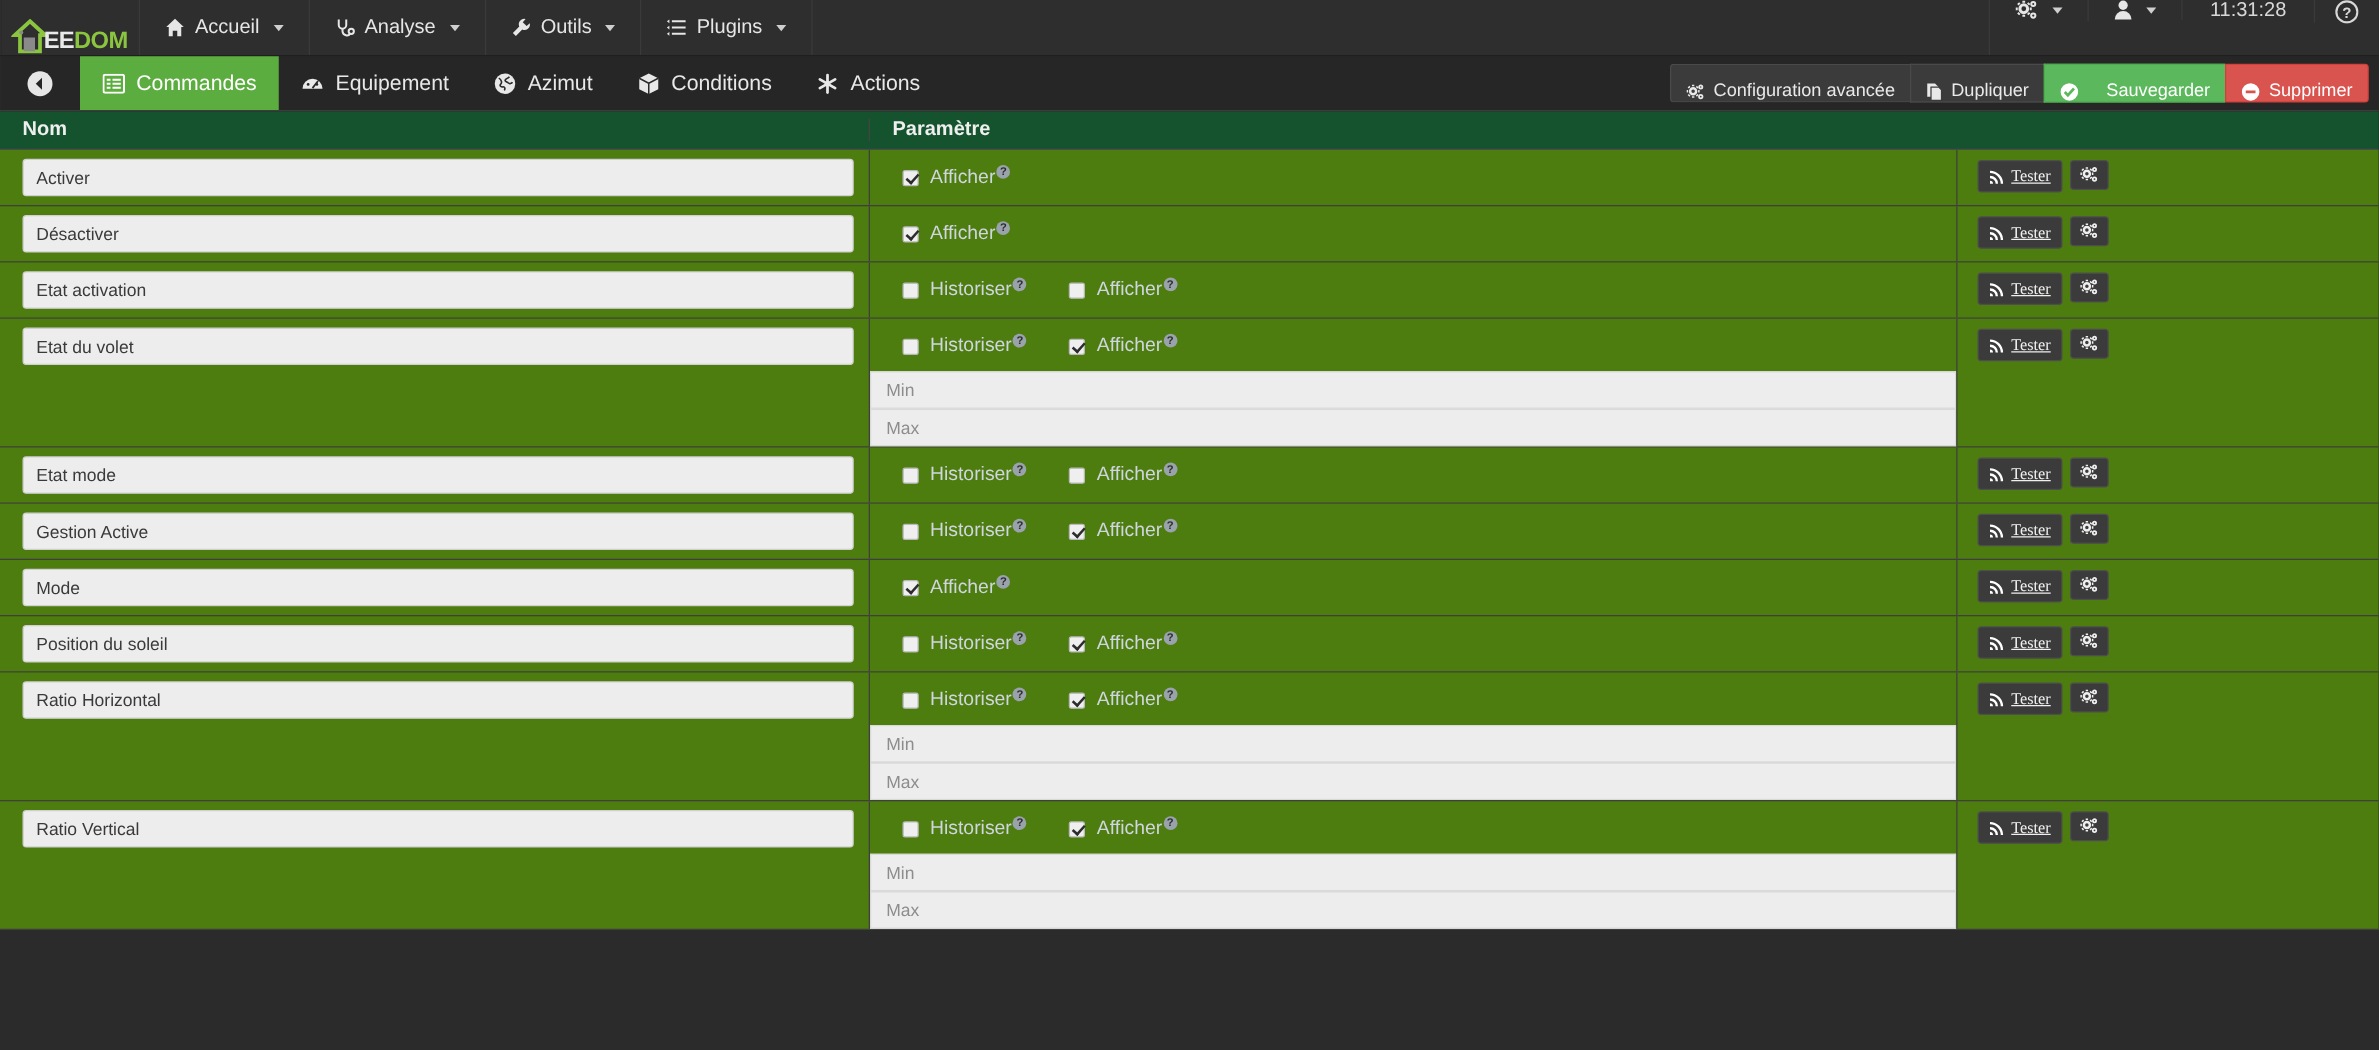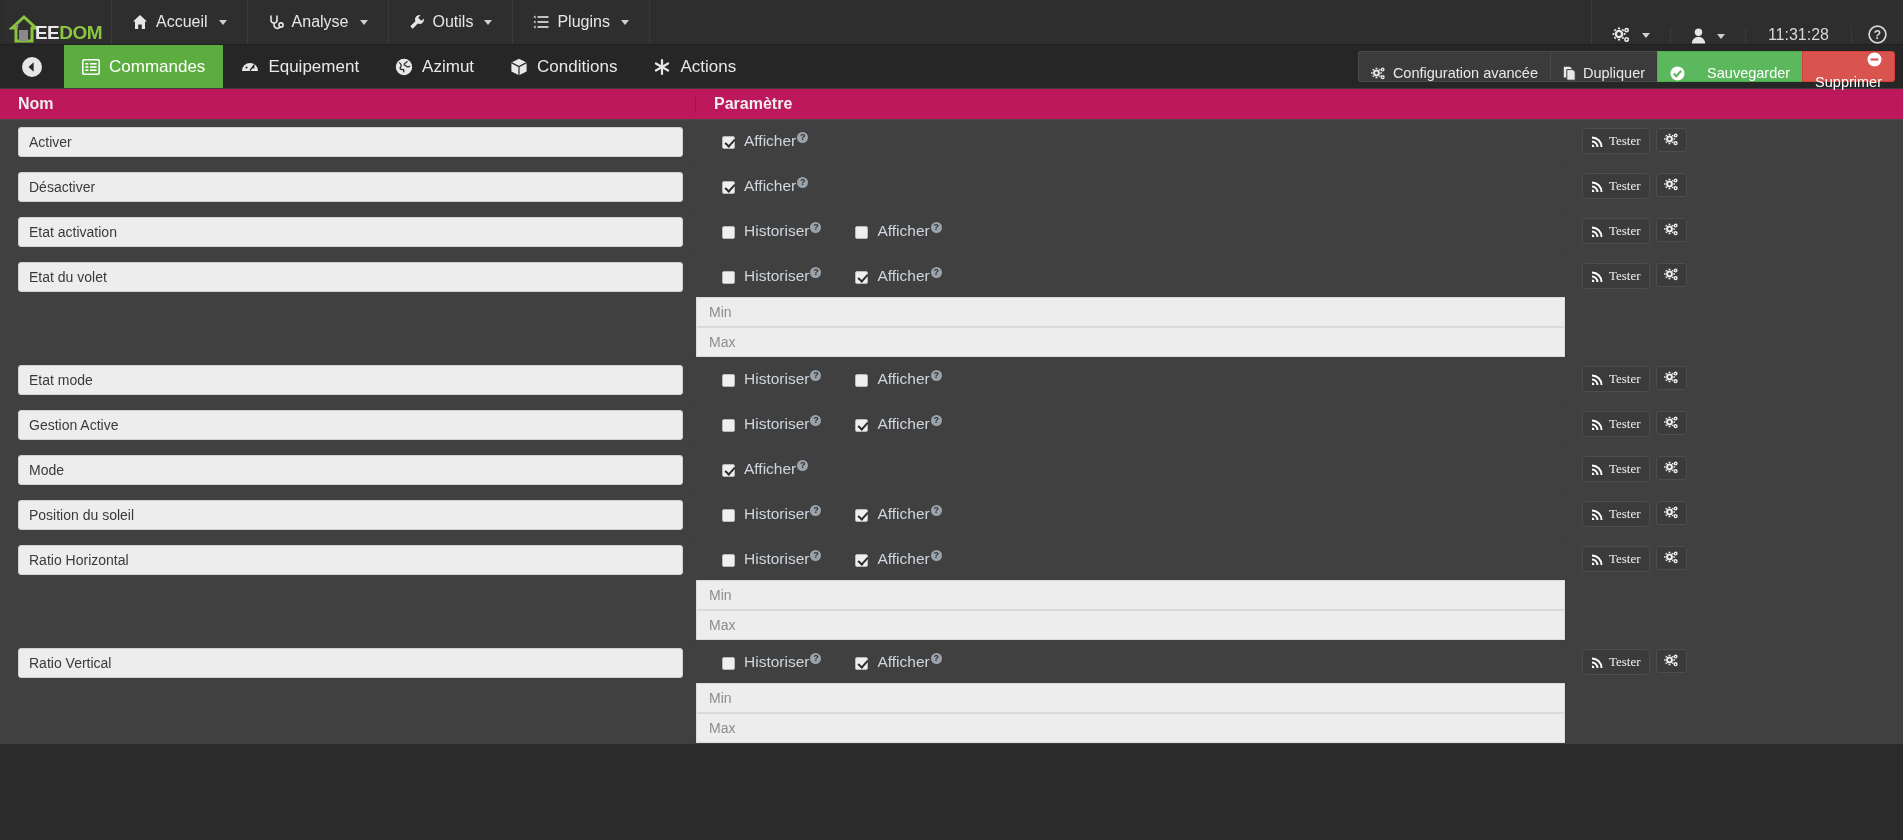--- a/index.html
+++ b/index.html
@@ -41,21 +41,21 @@
     white-space: nowrap;
   }
   .caret {
     width: 0; height: 0;
     border-left: 4px solid transparent;
     border-right: 4px solid transparent;
     border-top: 5px solid #cfcfcf;
     margin-left: 3px;
   }
   .nav-spacer { flex: 1; border-right: 1px solid #3a3a3a; }
-  .nav-right { display: flex; align-items: flex-end; }
+  .nav-right { display: flex; align-items: flex-start; }
   .nav-right .navitem { border-right: 1px solid #3a3a3a; border-left: none; }
   .clock { color: #d8d8d8; font-size: 16px; padding: 0 22px; display: flex; align-items: center; border-right: 1px solid #3a3a3a; }
   .help-btn { padding: 0 16px; display: flex; align-items: center; cursor: pointer; }
 
   .ico { display: inline-block; line-height: 0; }
   .ico svg { display: block; }
 
   
   #tabbar {
     height: 44px;
@@ -87,47 +87,47 @@
     padding: 0 12px;
     font-size: 14.5px;
     color: #e9e9e9;
     background: #3b3b3b;
     border: 1px solid #4a4a4a;
     border-right: none;
     cursor: pointer;
     white-space: nowrap;
   }
   .actbtn:first-child { border-radius: 3px 0 0 3px; }
-  .actbtn:last-child { border-right: 1px solid #4a4a4a; border-radius: 0 3px 3px 0; flex-direction: column; }
+  .actbtn:last-child { border-right: 1px solid #4a4a4a; border-radius: 0 3px 3px 0; }
   .actbtn.green { background: #5cb85c; border-color: #4cae4c; color:#fff;gap:22px; }
   .actbtn.red   { background: #d9534f; border-color: #d43f3a; color:#fff; }
 
   
   #table { width: 100%; }
   .thead {
     display: flex;
     height: 31px;
     align-items: center;
     border-bottom: 1px solid #4a4a4a;
-    background: #be185d;
+    background: #14532d;
   }
   .th {
     color: #efefef;
     font-size: 16px;
     font-weight: bold;
     padding-left: 18px;
   }
   .col-nom   { width: 695px; flex: 0 0 695px; }
   .col-param { width: 870px; flex: 0 0 870px; border-left: 1px solid #444; }
   .col-act   { flex: 1; border-left: 1px solid #444; }
 
   .trow {
     display: flex;
     border-bottom: 1px solid #3f3f3f;
-    background: #404040;
+    background: #4d7c0f;
     min-height: 42px;
   }
   .cell-nom   { width: 695px; flex: 0 0 695px; padding: 7px 12px 7px 18px; }
   .cell-param { width: 870px; flex: 0 0 870px; border-left: 1px solid #3f3f3f; padding: 0; }
   .cell-act   { flex: 1; border-left: 1px solid #3f3f3f; display: flex; align-items: flex-start; padding: 8px 0 8px 16px; gap: 6px; }
 
   .txtinput {
     width: 100%;
     height: 30px;
     background: #ededed;
@@ -204,20 +204,21 @@
     display: inline-flex; align-items: center; gap: 5px;
     background: #3b3b3b;
     border: 1px solid #4d4d4d;
     border-radius: 3px;
     color: #f0f0f0;
     font-size: 13px;
     font-family: "Liberation Serif", serif;
     padding: 4px 8px;
     cursor: pointer;
     white-space: nowrap;
+    text-decoration: underline;
   }
   .cogbtn {
     display: inline-flex; align-items: center; justify-content: center;
     background: #3b3b3b;
     border: 1px solid #4d4d4d;
     border-radius: 3px;
     padding: 4px 7px;
     cursor: pointer;
   }
 </style>

